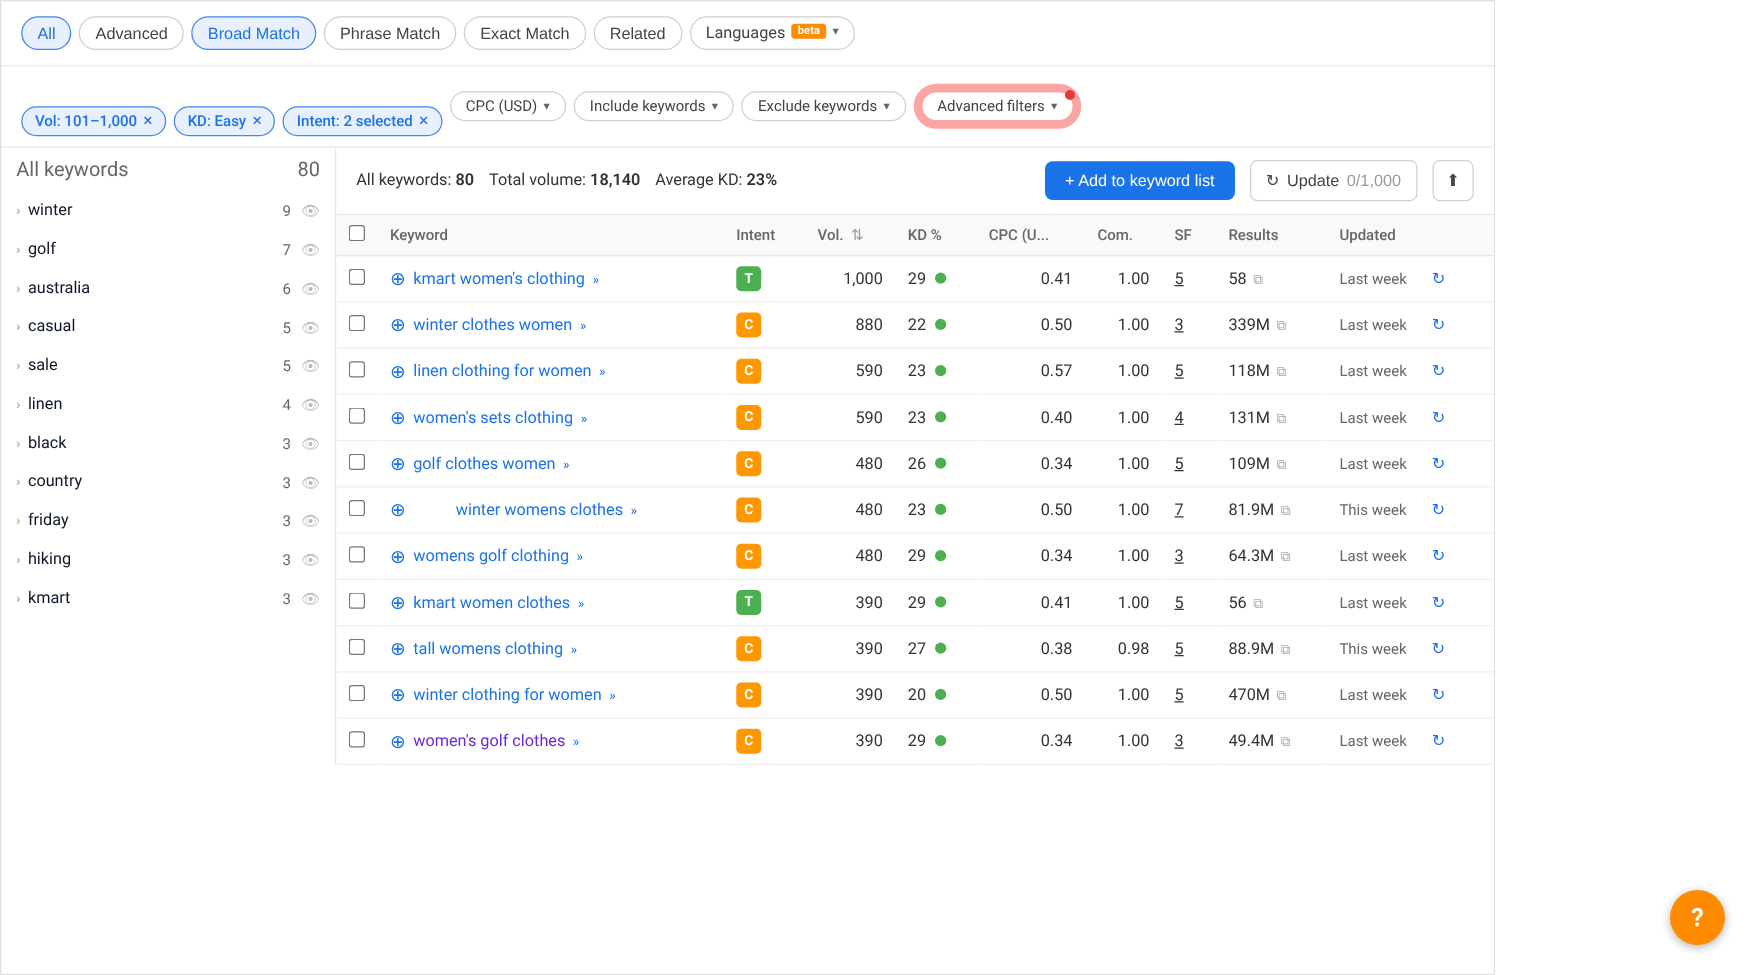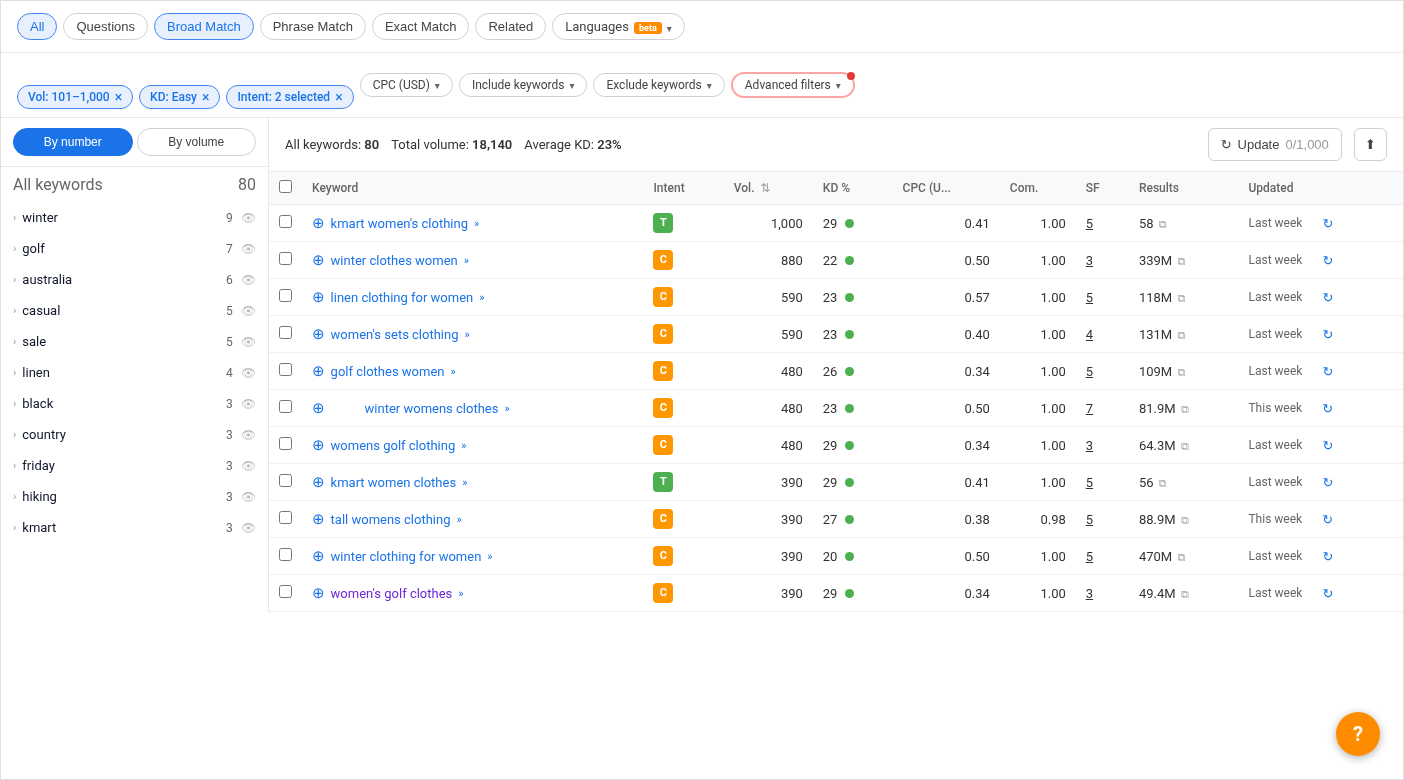--- a/index.html
+++ b/index.html
@@ -1,33 +1,33 @@
 <!DOCTYPE html>
 <html><head>
   <meta charset="utf-8">
   <style>
     * { box-sizing: border-box; margin: 0; padding: 0; }
     body { font-family: -apple-system, BlinkMacSystemFont, 'Segoe UI', Roboto, sans-serif; font-size: 13px; background: #fff; color: #333; }
-    .container { width: 1404px; min-height: 780px; background: #fff; border: 1px solid #e0e0e0; overflow: hidden; }
+    .container { width: 1196px; min-height: 780px; background: #fff; border: 1px solid #e0e0e0; overflow: hidden; }
 
     
     .filter-bar { display: flex; align-items: center; gap: 6px; padding: 12px 16px; border-bottom: 1px solid #e8e8e8; flex-wrap: wrap; }
     .filter-tab { padding: 5px 12px; border-radius: 20px; border: 1px solid #d0d0d0; background: #fff; cursor: pointer; font-size: 13px; color: #444; white-space: nowrap; }
     .filter-tab.active { background: #e8f0fe; border-color: #4285f4; color: #1a73e8; font-weight: 500; }
     .filter-tab.selected { background: #e8f0fe; border-color: #4285f4; color: #1a73e8; font-weight: 500; }
-    .lang-btn { display: flex; align-items: flex-end; gap: 5px; padding: 5px 12px; border-radius: 20px; border: 1px solid #d0d0d0; background: #fff; cursor: pointer; font-size: 13px; color: #444; }
+    .lang-btn { display: flex; align-items: flex-start; gap: 5px; padding: 5px 12px; border-radius: 20px; border: 1px solid #d0d0d0; background: #fff; cursor: pointer; font-size: 13px; color: #444; }
     .beta-badge { background: #ff8c00; color: #fff; font-size: 9px; font-weight: 700; padding: 1px 5px; border-radius: 3px; }
     .chevron { font-size: 10px; color: #666; }
 
     
     .active-filters { display: flex; align-items: center; gap: 6px; padding: 8px 16px; border-bottom: 1px solid #e8e8e8; flex-wrap: wrap; }
     .filter-chip { display: flex; gap: 5px; padding: 4px 10px; border-radius: 20px; border: 1px solid #4285f4; background: #e8f0fe; color: #1a73e8; font-size: 12px; font-weight: 500; margin-top: 24px; }
     .filter-chip .close { cursor: pointer; font-size: 14px; line-height: 1; color: #1a73e8; font-weight: 400; }
     .dropdown-filter { display: flex; align-items: center; gap: 5px; padding: 4px 12px; border-radius: 20px; border: 1px solid #d0d0d0; background: #fff; cursor: pointer; font-size: 12px; color: #444; }
-    .adv-filter { display: flex; align-items: center; gap: 5px; padding: 4px 12px; border-radius: 20px; border: 2px solid #fca5a5; background: #fff; cursor: pointer; font-size: 12px; color: #444; position: relative; text-align: right; }
+    .adv-filter { display: flex; align-items: center; gap: 5px; padding: 4px 12px; border-radius: 20px; border: 7px solid #fca5a5; background: #fff; cursor: pointer; font-size: 12px; color: #444; position: relative; text-align: right; }
     .red-dot { width: 8px; height: 8px; background: #e53935; border-radius: 50%; position: absolute; top: -2px; right: -2px; }
 
     
     .main { display: flex; }
 
     
     .sidebar { width: 268px; border-right: 1px solid #e8e8e8; flex-shrink: 0; }
     .sidebar-tabs { display: flex; padding: 10px 12px; gap: 4px; border-bottom: 1px solid #e8e8e8; }
     .sidebar-tab { flex: 1; padding: 6px 12px; border-radius: 20px; border: 1px solid #d0d0d0; text-align: center; cursor: pointer; font-size: 12px; background: #fff; color: #444; }
     .sidebar-tab.active { background: #1a73e8; color: #fff; border-color: #1a73e8; font-weight: 500; }
@@ -73,21 +73,21 @@
     
     .help-btn { position: fixed; bottom: 24px; right: 24px; width: 44px; height: 44px; background: #ff8c00; border-radius: 50%; display: flex; align-items: center; justify-content: center; color: #fff; font-size: 20px; font-weight: 700; cursor: pointer; box-shadow: 0 2px 8px rgba(0,0,0,0.3); }
   </style>
 </head>
 <body>
 
 <div class="container">
 
   <div class="filter-bar">
     <button class="filter-tab active">All</button>
-    <button class="filter-tab">Questions</button>
+    <button class="filter-tab">Advanced</button>
     <button class="filter-tab selected">Broad Match</button>
     <button class="filter-tab">Phrase Match</button>
     <button class="filter-tab">Exact Match</button>
     <button class="filter-tab">Related</button>
     <div class="lang-btn">
       <span>Languages</span>
       <span class="beta-badge">beta</span>
       <span class="chevron">▾</span>
     </div>
   </div>
@@ -120,24 +120,20 @@
     <div class="adv-filter">
       <span>Advanced filters</span>
       <span class="chevron">▾</span>
       <span class="red-dot"></span>
     </div>
   </div>
 
   <div class="main">
 
     <div class="sidebar">
-      <div class="sidebar-tabs">
-        <button class="sidebar-tab active">By number</button>
-        <button class="sidebar-tab">By volume</button>
-      </div>
       <div class="sidebar-header">
         <span>All keywords</span>
         <span>80</span>
       </div>
       <div id="sidebar-items">
           <div class="sidebar-item">
       <span class="sidebar-chevron">›</span>
       <span class="sidebar-label">winter</span>
       <span class="sidebar-count">9</span>
       <span class="eye-icon">👁</span>
@@ -213,20 +209,21 @@
         </span>
         <span class="stats-text">
           <span>Total volume:</span>
           <strong>18,140</strong>
         </span>
         <span class="stats-text">
           <span>Average KD:</span>
           <strong>23%</strong>
         </span>
         <div class="spacer"></div>
+        <button class="add-btn">+ Add to keyword list</button>
         <button class="update-btn">
           <span style="font-size:13px;">↻</span>
           <span>Update</span>
           <span style="color:#999;">0/1,000</span>
         </button>
         <button class="export-btn">
           <span>⬆</span>
         </button>
       </div>
 

